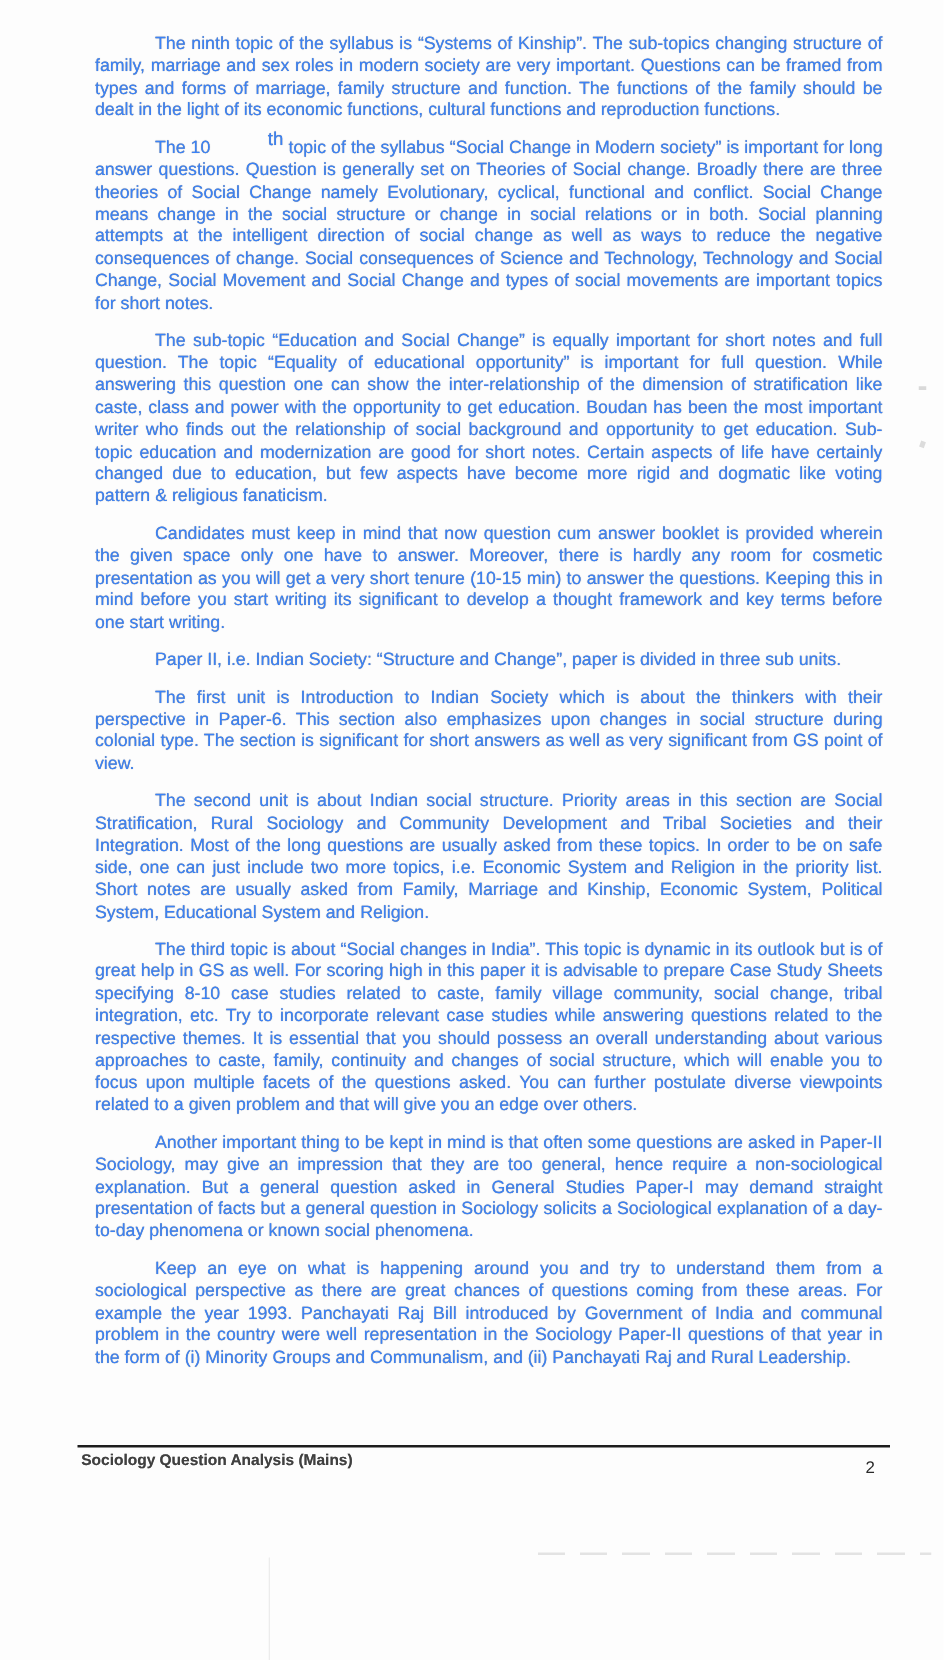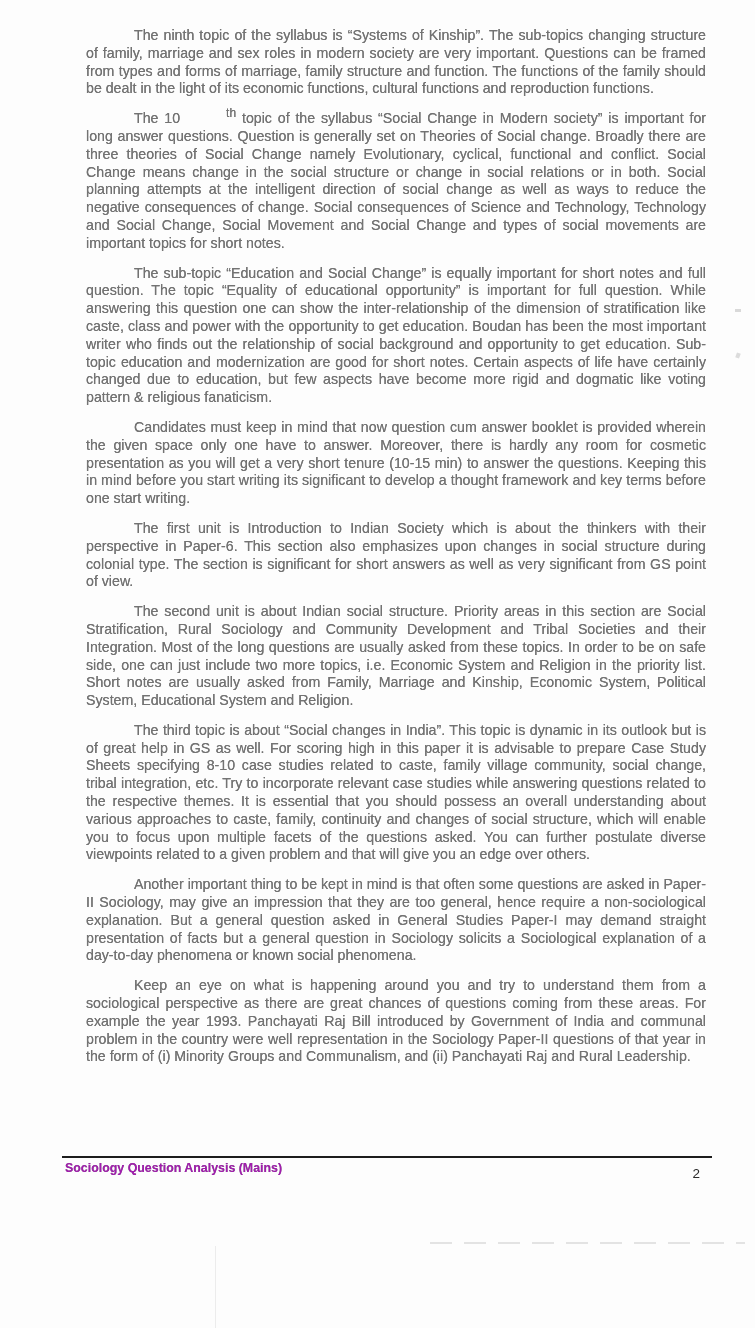--- a/index.html
+++ b/index.html
@@ -16,47 +16,47 @@
     font-family: "Liberation Sans", "DejaVu Sans", sans-serif;
     color: #2f2f2f;
   }
   .content {
     position: absolute;
     top: 27px;
     left: 68px;
     width: 638px;
   }
   .content p {
-    margin: 0 0 12px 18px;
+    margin: 0 0 12px 8px;
     font-size: 14.2px;
     line-height: 17.8px;
     text-align: justify;
     text-indent: 48px;
-    color: #737373;
+    color: #3b82f6;
     text-shadow: 0 0 0.6px rgba(47,47,47,0.65);
   }
   .content p sup {
-    font-size: 12px;
+    font-size: 15px;
     line-height: 0;
     padding-left: 46px;
   }
   .footer {
     position: absolute;
     top: 1156px;
     left: 62px;
     width: 650px;
     border-top: 2.5px solid #1d1d1d;
   }
   .footer-title {
     position: absolute;
     left: 3px;
     top: 3px;
     font-size: 12.4px;
     font-weight: bold;
-    color: #a21caf;
+    color: #404040;
     text-shadow: 0 0 0.5px rgba(36,36,36,0.6);
   }
   .footer-page {
     position: absolute;
     right: 12px;
     top: 8px;
     font-size: 13.5px;
     color: #2a2a2a;
   }
   
@@ -77,20 +77,21 @@
 
 <div class="page">
 
   <div class="content">
     <p>The ninth topic of the syllabus is “Systems of Kinship”. The sub-topics changing structure of family, marriage and sex roles in modern society are very important. Questions can be framed from types and forms of marriage, family structure and function. The functions of the family should be dealt in the light of its economic functions, cultural functions and reproduction functions.</p>
 
     <p><span>The 10</span><sup>th</sup><span> topic of the syllabus “Social Change in Modern society” is important for long answer questions. Question is generally set on Theories of Social change. Broadly there are three theories of Social Change namely Evolutionary, cyclical, functional and conflict. Social Change means change in the social structure or change in social relations or in both. Social planning attempts at the intelligent direction of social change as well as ways to reduce the negative consequences of change. Social consequences of Science and Technology, Technology and Social Change, Social Movement and Social Change and types of social movements are important topics for short notes.</span></p>
 
     <p>The sub-topic “Education and Social Change” is equally important for short notes and full question. The topic “Equality of educational opportunity” is important for full question. While answering this question one can show the inter-relationship of the dimension of stratification like caste, class and power with the opportunity to get education. Boudan has been the most important writer who finds out the relationship of social background and opportunity to get education. Sub-topic education and modernization are good for short notes. Certain aspects of life have certainly changed due to education, but few aspects have become more rigid and dogmatic like voting pattern &amp; religious fanaticism.</p>
     <p>Candidates must keep in mind that now question cum answer booklet is provided wherein the given space only one have to answer. Moreover, there is hardly any room for cosmetic presentation as you will get a very short tenure (10-15 min) to answer the questions. Keeping this in mind before you start writing its significant to develop a thought framework and key terms before one start writing.</p>
+    <p>Paper II, i.e. Indian Society: “Structure and Change”, paper is divided in three sub units.</p>
     <p>The first unit is Introduction to Indian Society which is about the thinkers with their perspective in Paper-6. This section also emphasizes upon changes in social structure during colonial type. The section is significant for short answers as well as very significant from GS point of view.</p>
     <p>The second unit is about Indian social structure. Priority areas in this section are Social Stratification, Rural Sociology and Community Development and Tribal Societies and their Integration. Most of the long questions are usually asked from these topics. In order to be on safe side, one can just include two more topics, i.e. Economic System and Religion in the priority list. Short notes are usually asked from Family, Marriage and Kinship, Economic System, Political System, Educational System and Religion.</p>
     <p>The third topic is about “Social changes in India”. This topic is dynamic in its outlook but is of great help in GS as well. For scoring high in this paper it is advisable to prepare Case Study Sheets specifying 8-10 case studies related to caste, family village community, social change, tribal integration, etc. Try to incorporate relevant case studies while answering questions related to the respective themes. It is essential that you should possess an overall understanding about various approaches to caste, family, continuity and changes of social structure, which will enable you to focus upon multiple facets of the questions asked. You can further postulate diverse viewpoints related to a given problem and that will give you an edge over others.</p>
     <p>Another important thing to be kept in mind is that often some questions are asked in Paper-II Sociology, may give an impression that they are too general, hence require a non-sociological explanation. But a general question asked in General Studies Paper-I may demand straight presentation of facts but a general question in Sociology solicits a Sociological explanation of a day-to-day phenomena or known social phenomena.</p>
     <p>Keep an eye on what is happening around you and try to understand them from a sociological perspective as there are great chances of questions coming from these areas. For example the year 1993. Panchayati Raj Bill introduced by Government of India and communal problem in the country were well representation in the Sociology Paper-II questions of that year in the form of (i) Minority Groups and Communalism, and (ii) Panchayati Raj and Rural Leadership.</p>
   </div>
 
   <div class="footer">
     <span class="footer-title">Sociology Question Analysis (Mains)</span>
     <span class="footer-page">2</span>

